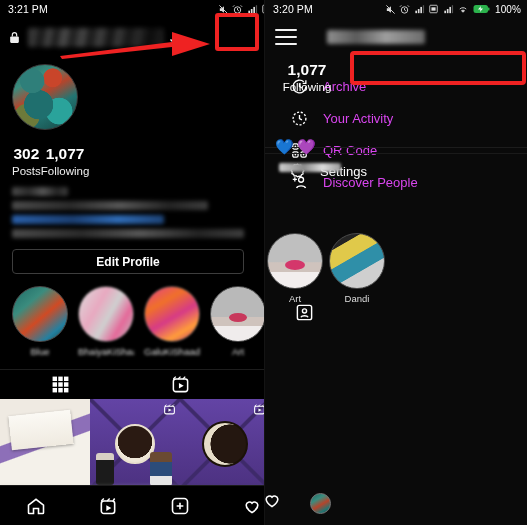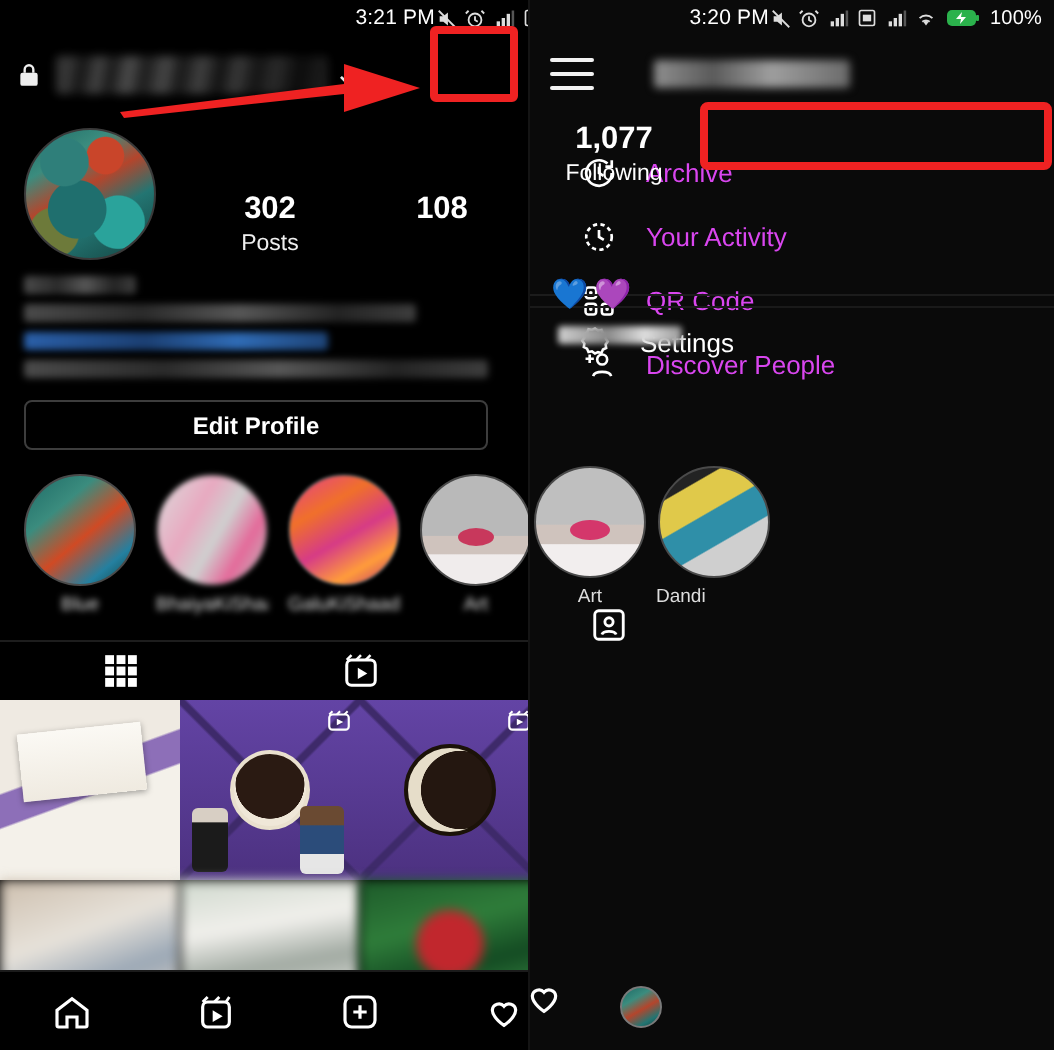--- a/index.html
+++ b/index.html
@@ -21,21 +21,21 @@
   .layer-right {
     position: absolute; left: 264px; top: 0;
     width: 263px; height: 525px;
     background: #0a0a0a; overflow: hidden;
     border-left: 1px solid #141414;
   }
 
   
   .statusbar {
     height: 18px; display: flex; align-items: center;
-    justify-content: flex-end; padding: 0 6px 0 8px;
+    justify-content: space-between; padding: 0 6px 0 8px;
     color: #fff; font-size: 10.5px; letter-spacing: .1px;
   }
   .sb-icons { display: flex; align-items: center; gap: 3.5px; }
   .sb-icons svg { display: block; }
   .battery-pct { font-size: 10px; margin-left: 2px; }
 
   
   .app-header {
     height: 38px; display: flex; align-items: center;
     padding: 0 8px; gap: 7px; position: relative;
@@ -59,21 +59,21 @@
     position: absolute; border: 4px solid #ef2222; border-radius: 3px;
   }
   .hl-hamburger { left: 215px; top: 13px; width: 44px; height: 38px; }
   .hl-archive { left: 85px; top: 51px; width: 176px; height: 34px;
     border-width: 4px; border-radius: 4px; }
 
   
   .arrow { position: absolute; left: 60px; top: 30px; }
 
   
-  .profile-row { display: flex; align-items: flex-end; padding: 8px 10px 4px 12px; gap: 14px; }
+  .profile-row { display: flex; align-items: flex-start; padding: 8px 10px 4px 12px; gap: 14px; flex-direction: column; }
   .avatar-lg {
     width: 66px; height: 66px; border-radius: 50%;
     border: 1px solid #3a3a3a; flex: none; overflow: hidden;
     background:
       radial-gradient(circle at 30% 25%, #2f7f7a 0 18%, transparent 19%),
       radial-gradient(circle at 62% 20%, #c9452a 0 14%, transparent 15%),
       radial-gradient(circle at 40% 62%, #1f6f6e 0 26%, transparent 27%),
       radial-gradient(circle at 72% 72%, #2aa39b 0 20%, transparent 21%),
       radial-gradient(circle at 22% 80%, #6d7a3a 0 17%, transparent 18%),
       linear-gradient(150deg, #1d6a66 0%, #3b8c7e 25%, #b4452c 45%, #237572 65%, #14423f 100%);
@@ -268,21 +268,20 @@
     </div>
 
     <div class="profile-row">
       <div class="avatar-lg"></div>
       <div class="stats">
         <div class="stat">
           <div class="num">302</div>
           <div class="lbl">Posts</div>
         </div>
         <div class="stat">
-          <div class="num">108</div>
         </div>
         <div class="stat">
           <div class="num">1,077</div>
           <div class="lbl">Following</div>
         </div>
       </div>
     </div>
 
     <div class="bio">
       <div class="bio-line bl-1"></div>
@@ -553,21 +552,21 @@
               background:linear-gradient(90deg,#cfcfcf,#8a8a8a 40%,#dedede 70%,#9a9a9a);"></div>
 
   <div style="position:absolute; left:266px; top:233px; z-index:3; text-align:center; width:58px;">
     <div style="width:56px;height:56px;border-radius:50%;border:1px solid #4a4a4a;margin:0 auto;overflow:hidden;
                 background:linear-gradient(180deg,#bfbfbf 0 52%,#cfc3bd 53% 70%,#f2eeee 71%);">
       <div style="position:relative;top:26px;margin:0 auto;width:20px;height:10px;border-radius:50%;background:#d4376b;"></div>
     </div>
     <div style="font-size:9.5px;color:#ddd;margin-top:4px;">Art</div>
   </div>
 
-  <div style="position:absolute; left:328px; top:233px; z-index:3; text-align:left; width:58px;">
+  <div style="position:absolute; left:328px; top:233px; z-index:3; text-align:center; width:58px;">
     <div style="width:56px;height:56px;border-radius:50%;border:1px solid #4a4a4a;margin:0 auto;
                 background:linear-gradient(150deg,#232323 0 20%,#e0c94a 21% 42%,#2f8fa8 43% 64%,#cfcfcf 65%);"></div>
     <div style="font-size:9.5px;color:#ddd;margin-top:4px;">Dandi</div>
   </div>
 
   <div style="position:absolute; left:295px; top:303px; z-index:3; color:#fff;">
     <svg width="19" height="19" viewBox="0 0 24 24">
       <rect x="3" y="3" width="18" height="18" rx="2.5" fill="none" stroke="#fff" stroke-width="1.8"></rect>
       <circle cx="12" cy="10" r="2.6" fill="none" stroke="#fff" stroke-width="1.8"></circle>
       <path d="M7.5 18c1-2.6 8-2.6 9 0" fill="none" stroke="#fff" stroke-width="1.8"></path>

